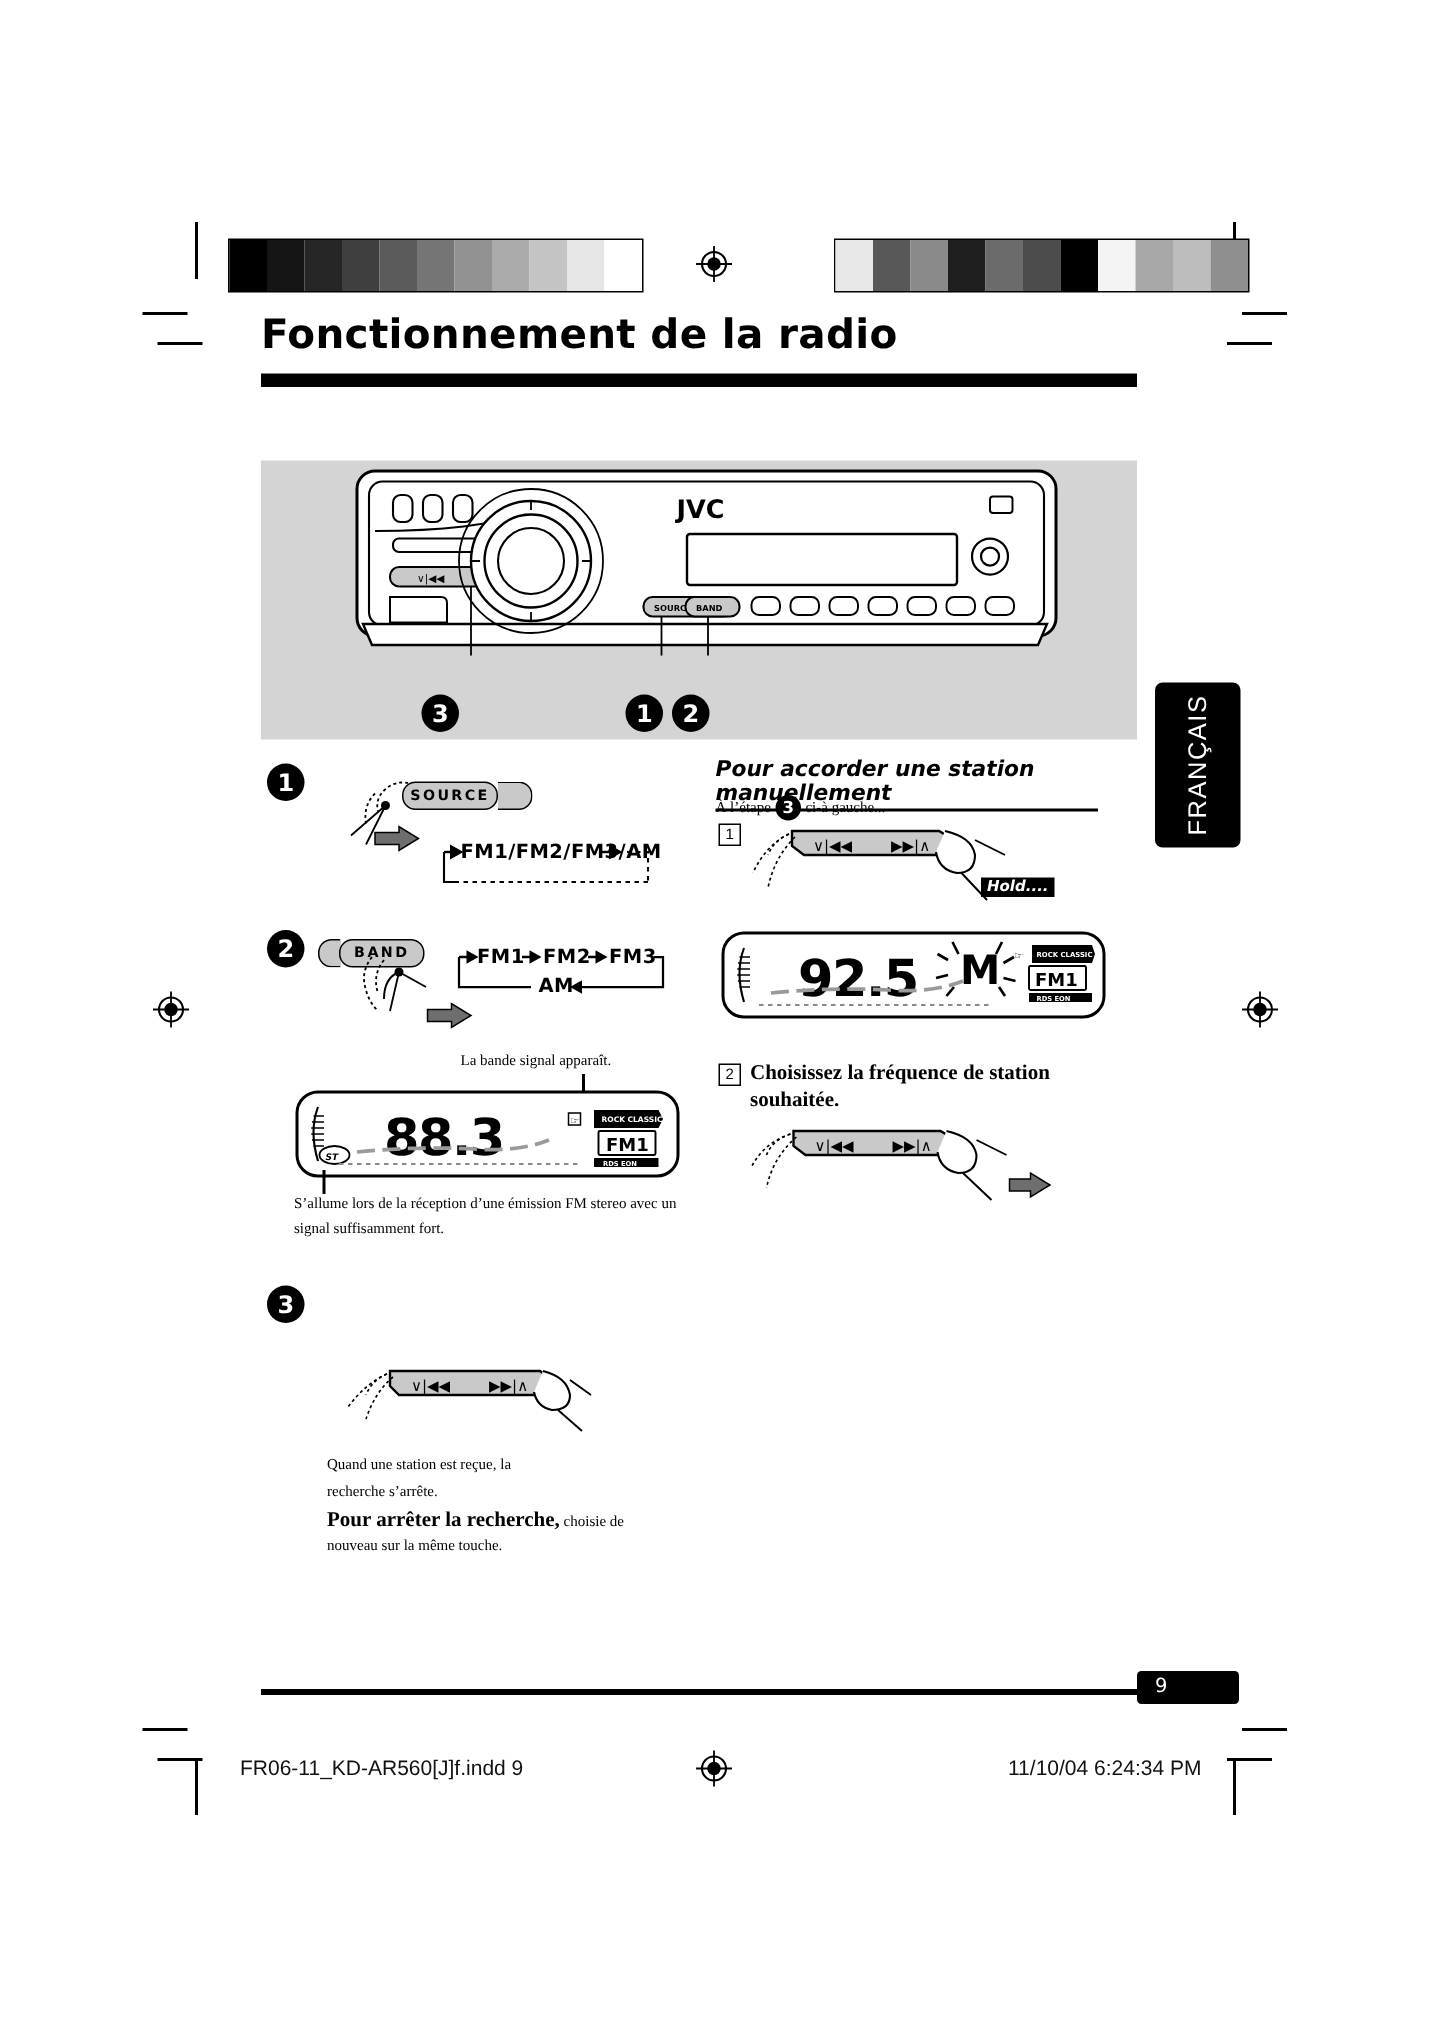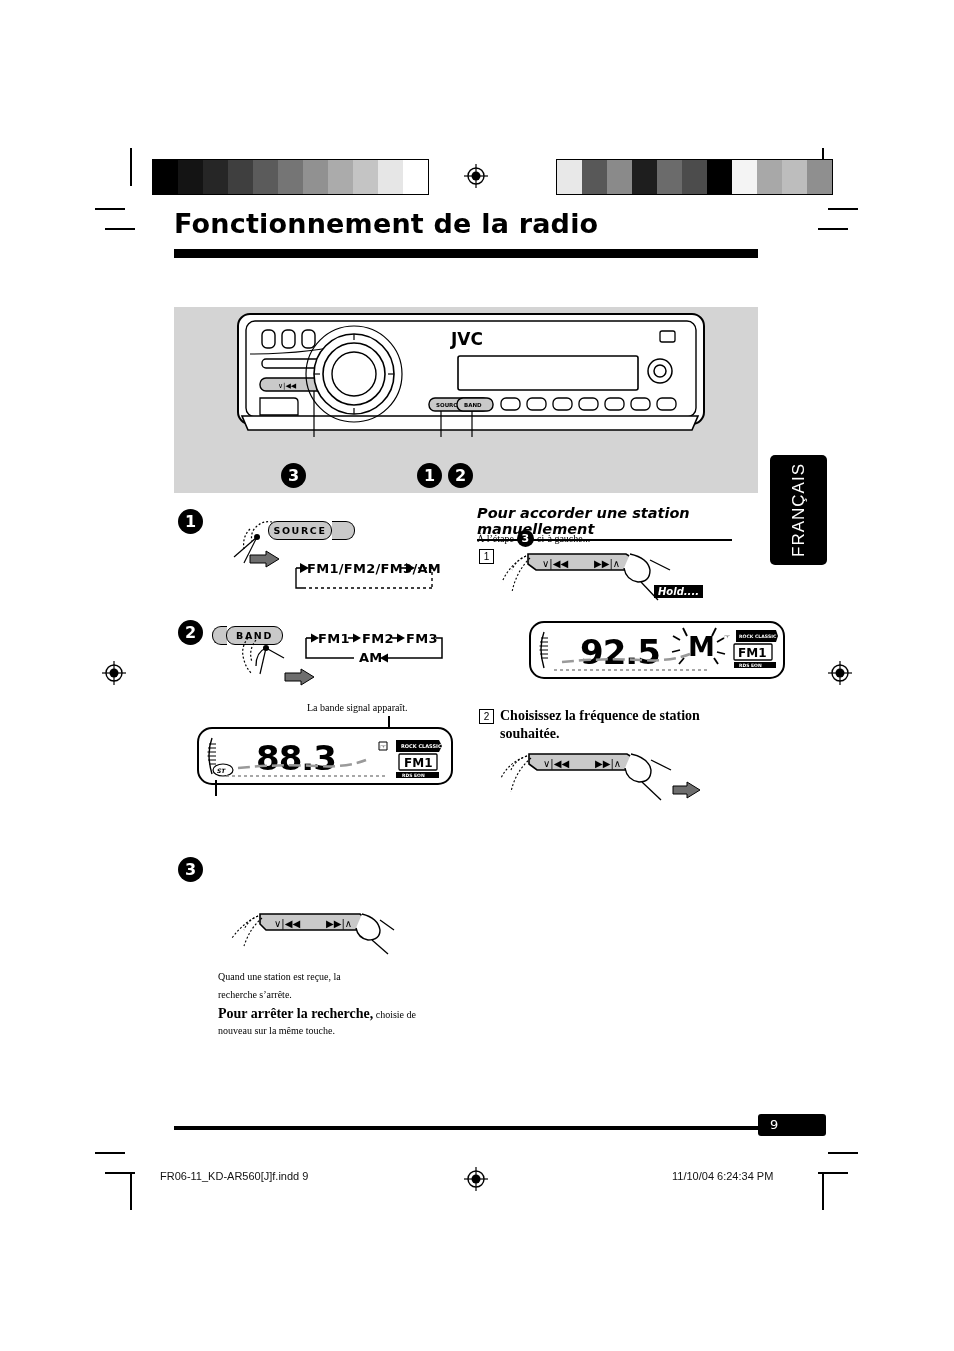--- a/index.html
+++ b/index.html
@@ -55,21 +55,21 @@
 
   .flowtext{font-family:"DejaVu Sans",sans-serif;font-weight:bold;font-size:13px;letter-spacing:0.3px;}
 
   .holdtag{position:absolute;background:#000;color:#fff;font-family:"DejaVu Sans",sans-serif;
            font-weight:bold;font-style:italic;font-size:10px;padding:1px 4px;}
 
   
   .footrule{position:absolute;left:174px;top:1126px;width:584px;height:4px;background:#000;}
   .pagetab{position:absolute;left:758px;top:1114px;width:68px;height:22px;background:#000;border-radius:3px;}
   .pagetab span{position:absolute;left:12px;top:3px;color:#fff;font-family:"DejaVu Sans",sans-serif;font-size:13px;}
-  .footmeta{position:absolute;font-family:"Liberation Sans",sans-serif;font-size:11px;color:#111;}
+  .footmeta{position:absolute;font-family:"Liberation Sans",sans-serif;font-size:14px;color:#111;}
 </style>
 </head>
 <body>
 
 <div class="page">
 
   <div class="crop" style="left:130px;top:148px;width:2px;height:38px;"></div>
   <div class="crop" style="left:95px;top:208px;width:30px;height:2px;"></div>
   <div class="crop" style="left:105px;top:228px;width:30px;height:2px;"></div>
   <div class="crop" style="left:822px;top:148px;width:2px;height:38px;"></div>
@@ -338,20 +338,21 @@
       <text x="208" y="41" font-family="DejaVu Sans, sans-serif" font-weight="bold" font-size="12" fill="#000">FM1</text>
       <path d="M200 46 L243 46 L243 52 L200 52 Z" fill="#000"></path>
       <text x="206" y="51" font-family="DejaVu Sans, sans-serif" font-weight="bold" font-size="4.5" fill="#fff">RDS   EON</text>
       <path d="M183 16 L191 16 L191 24 L183 24 Z" fill="none" stroke="#000" stroke-width="1"></path>
       <text x="184" y="23" font-family="DejaVu Sans, sans-serif" font-size="7" fill="#000">☞</text>
     </svg>
   </div>
 
   <div class="abs" style="left:215px;top:780px;width:2px;height:16px;background:#000;"></div>
 
+  <div class="abs bodytext" style="left:196px;top:794px;width:268px;">S’allume lors de la réception d’une émission FM stereo avec un signal suffisamment fort.</div>
 
   <div class="abs badge" style="left:178px;top:857px;">
     <span>3</span>
   </div>
 
   <div class="abs" style="left:222px;top:908px;width:175px;height:50px;">
     <svg width="175" height="50" viewBox="0 0 175 50">
       <path d="M38 6 L138 6 L146 12 L146 22 L44 22 L38 16 Z" fill="#c9c9c9" stroke="#000" stroke-width="1.6"></path>
       <text x="52" y="19" font-family="DejaVu Sans, sans-serif" font-size="10" fill="#000">∨|◀◀</text>
       <text x="104" y="19" font-family="DejaVu Sans, sans-serif" font-size="10" fill="#000">▶▶|∧</text>
@@ -396,21 +397,21 @@
       <path d="M32 10 Q18 24 14 44" fill="none" stroke="#000" stroke-width="1.1" stroke-dasharray="2 2"></path>
       <path d="M28 8 Q18 12 14 22" fill="none" stroke="#000" stroke-width="1.1" stroke-dasharray="2 2"></path>
       <path d="M132 6 Q150 10 152 22 Q152 34 140 34 Q128 32 126 20" fill="#fff" stroke="#000" stroke-width="1.4"></path>
       <path d="M152 12 L172 22" stroke="#000" stroke-width="1.3"></path>
       <path d="M143 34 L160 52" stroke="#000" stroke-width="1.3"></path>
     </svg>
   </div>
 
   <div class="holdtag" style="left:654px;top:585px;">Hold....</div>
 
-  <div class="abs" style="left:528px;top:612px;width:258px;height:72px;">
+  <div class="abs" style="left:480px;top:612px;width:258px;height:72px;">
     <svg width="258" height="72" viewBox="0 0 258 72">
       <rect x="2" y="10" width="254" height="56" rx="14" fill="#fff" stroke="#000" stroke-width="2"></rect>
       <path d="M16 20 Q10 36 16 56" fill="none" stroke="#000" stroke-width="1.4"></path>
       <g stroke="#000" stroke-width="1">
         <line x1="13" y1="26" x2="20" y2="26"></line>
           <line x1="12" y1="30" x2="20" y2="30"></line>
         <line x1="11.5" y1="34" x2="20" y2="34"></line>
           <line x1="11.5" y1="38" x2="20" y2="38"></line>
         <line x1="12" y1="42" x2="20" y2="42"></line>
           <line x1="13" y1="46" x2="20" y2="46"></line>

